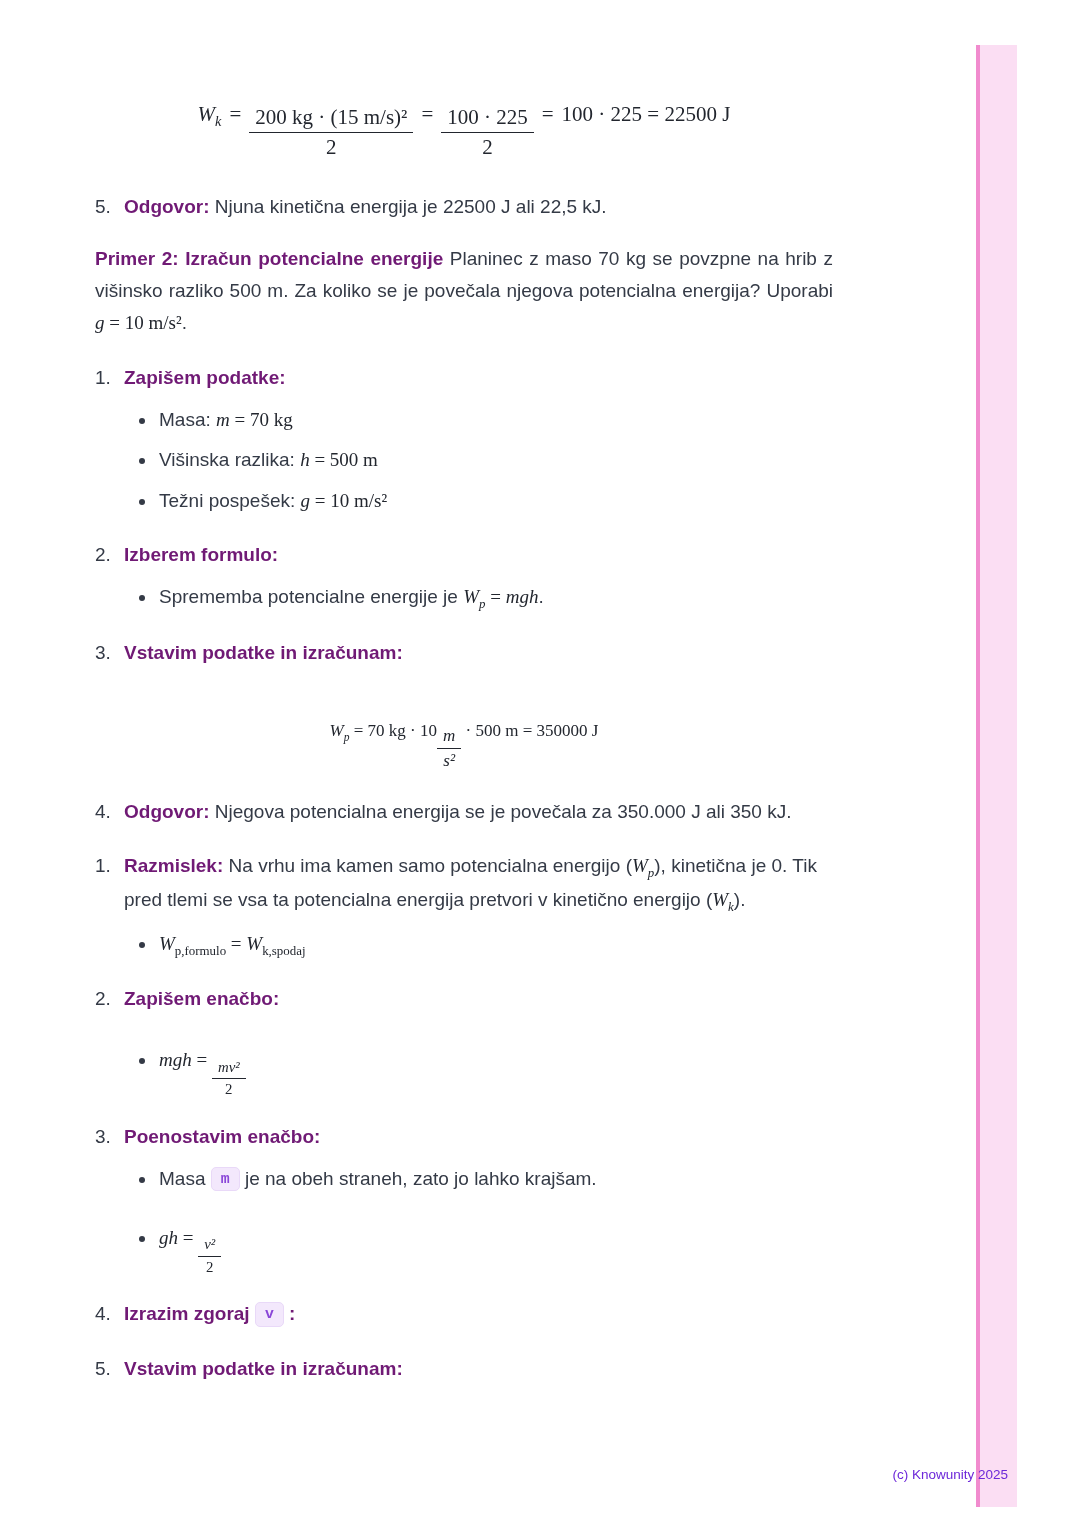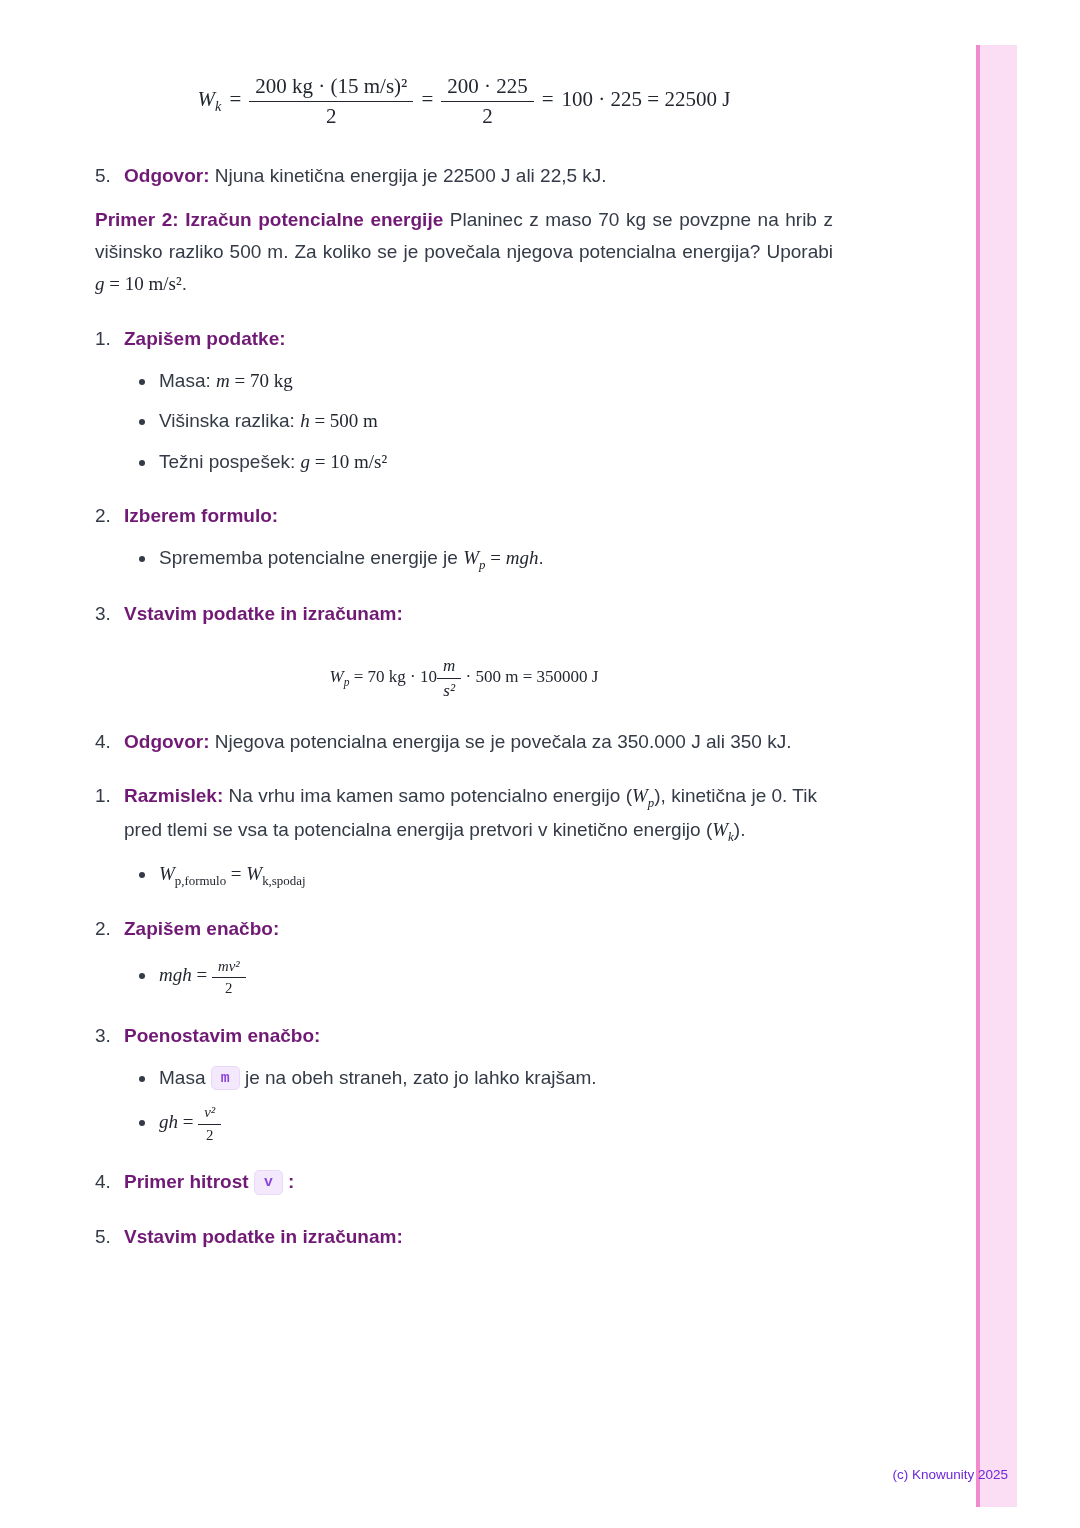--- a/index.html
+++ b/index.html
@@ -17,40 +17,40 @@
   .content {
     position:absolute; left:95px; top:52px; width:738px;
     font-size:19px; line-height:1.7;
   }
 
   
   .math { font-family:"Liberation Serif","DejaVu Serif",serif; color:#22262e; }
   .mi { font-style:italic; }
   sub { font-size:0.68em; }
   .frac { display:inline-block; vertical-align:middle; text-align:center; line-height:1.25; }
-  .frac .fnum { display:block; border-bottom:1.4px solid #22262e; padding:1px 6px 2px; }
+  .frac .fnum { display:block; border-bottom:1.4px solid #22262e; padding:1px 6px 2px;margin-top:31px; }
   .frac .fden { display:block; padding-top:1px; }
   .frac.sm { font-size:0.78em; }
   .eq-block { text-align:center; font-size:21px; line-height:normal; margin:20px 0 30px; }
   .eq-block2 { text-align:center; font-size:17px; line-height:normal; margin:24px 0; }
   .eq-block .op, .eq-block2 .op { padding:0 8px; }
   .rad-sign { font-size:1.08em; }
   .radicand { border-top:1.3px solid #22262e; padding:0 3px 0 1px; }
 
   
   .oli { display:flex; margin:22px 0 10px; }
   .oli-num { min-width:22px; margin-right:7px; flex:none; }
   .oli-body { flex:1; }
   strong { color:#701a75; font-weight:700; }
 
   ul.bullets { list-style:disc outside; margin:4px 0 22px; padding-left:62px; }
   ul.bullets li { margin:8px 0; padding-left:2px; }
   ul.bullets li::marker { color:#343a46; }
 
-  .para { text-align:justify; margin:12px 0; }
+  .para { text-align:justify; margin:20px 0; }
 
   .badge {
     display:inline-block; background:#f3e8fc; color:#8a46d8;
     font-family:"Liberation Mono","DejaVu Sans Mono",monospace;
     font-weight:bold; font-size:0.78em; line-height:1.25;
     padding:2px 9px; border-radius:5px; border:1px solid #e9d9f8;
     vertical-align:2px;
   }
 
   .footer {
@@ -63,21 +63,21 @@
 
 <div class="page">
 
   <div class="stripe">
     <div class="stripe-line"></div>
   </div>
 
   <div class="content">
 
     <div class="eq-block math">
-      <span class="mi">W</span><sub class="mi">k</sub><span class="op">=</span><span class="frac"><span class="fnum">200 kg · (15 m/s)²</span><span class="fden">2</span></span><span class="op">=</span><span class="frac"><span class="fnum">200 · 225</span><span class="fden">2</span></span><span class="op">=</span><span>100 · 225 = 22500 J</span>
+      <span class="mi">W</span><sub class="mi">k</sub><span class="op">=</span><span class="frac"><span class="fnum">200 kg · (15 m/s)²</span><span class="fden">2</span></span><span class="op">=</span><span class="frac"><span class="fnum">100 · 225</span><span class="fden">2</span></span><span class="op">=</span><span>100 · 225 = 22500 J</span>
     </div>
 
     <div class="oli">
       <span class="oli-num">5.</span>
       <div class="oli-body">
         <strong>Odgovor:</strong><span> Njuna kinetična energija je 22500 J ali 22,5 kJ.</span>
       </div>
     </div>
 
     <p class="para">
@@ -115,21 +115,21 @@
       <span class="oli-num">4.</span>
       <div class="oli-body">
         <strong>Odgovor:</strong><span> Njegova potencialna energija se je povečala za 350.000 J ali 350 kJ.</span>
       </div>
     </div>
 
 
     <div class="oli">
       <span class="oli-num">1.</span>
       <div class="oli-body">
-        <strong>Razmislek:</strong><span> Na vrhu ima kamen samo potencialno energijo (</span><span class="math"><span class="mi">W</span><sub class="mi">p</sub></span><span>), kinetična je 0. Tik pred tlemi se vsa ta potencialna energija pretvori v kinetično energijo (</span><span class="math"><span class="mi">W</span><sub class="mi">k</sub></span><span>).</span>
+        <strong>Razmislek:</strong><span> Na vrhu ima kamen samo potencialna energijo (</span><span class="math"><span class="mi">W</span><sub class="mi">p</sub></span><span>), kinetična je 0. Tik pred tlemi se vsa ta potencialna energija pretvori v kinetično energijo (</span><span class="math"><span class="mi">W</span><sub class="mi">k</sub></span><span>).</span>
       </div>
     </div>
     <ul class="bullets">
       <li><span class="math"><span class="mi">W</span><sub>p,formulo</sub><span> = </span><span class="mi">W</span><sub>k,spodaj</sub></span></li>
     </ul>
 
     <div class="oli">
       <span class="oli-num">2.</span>
       <div class="oli-body"><strong>Zapišem enačbo:</strong></div>
     </div>
@@ -141,21 +141,21 @@
       <span class="oli-num">3.</span>
       <div class="oli-body"><strong>Poenostavim enačbo:</strong></div>
     </div>
     <ul class="bullets">
       <li><span>Masa </span><span class="badge">m</span><span> je na obeh straneh, zato jo lahko krajšam.</span></li>
       <li><span class="math"><span class="mi">gh</span><span> = </span><span class="frac sm"><span class="fnum mi">v²</span><span class="fden">2</span></span></span></li>
     </ul>
 
     <div class="oli">
       <span class="oli-num">4.</span>
-      <div class="oli-body"><strong>Primer hitrost</strong> <span class="badge">v</span> <strong>:</strong></div>
+      <div class="oli-body"><strong>Izrazim zgoraj</strong> <span class="badge">v</span> <strong>:</strong></div>
     </div>
 
     <div class="oli">
       <span class="oli-num">5.</span>
       <div class="oli-body"><strong>Vstavim podatke in izračunam:</strong></div>
     </div>
 
   </div>
 
   <div class="footer">(c) Knowunity 2025</div>

